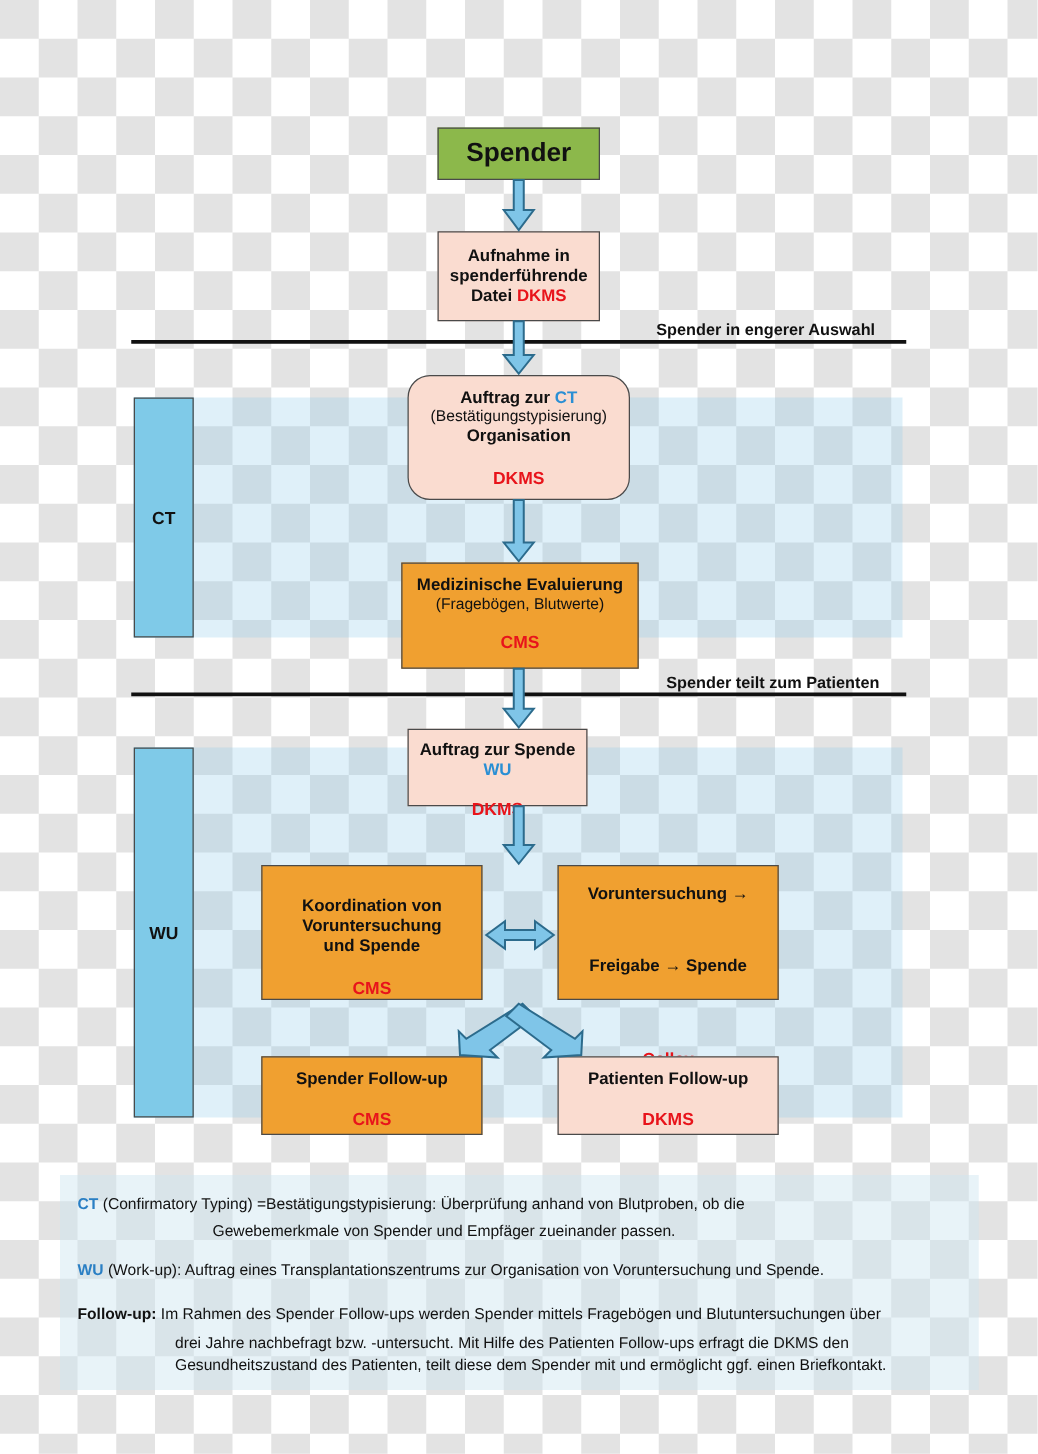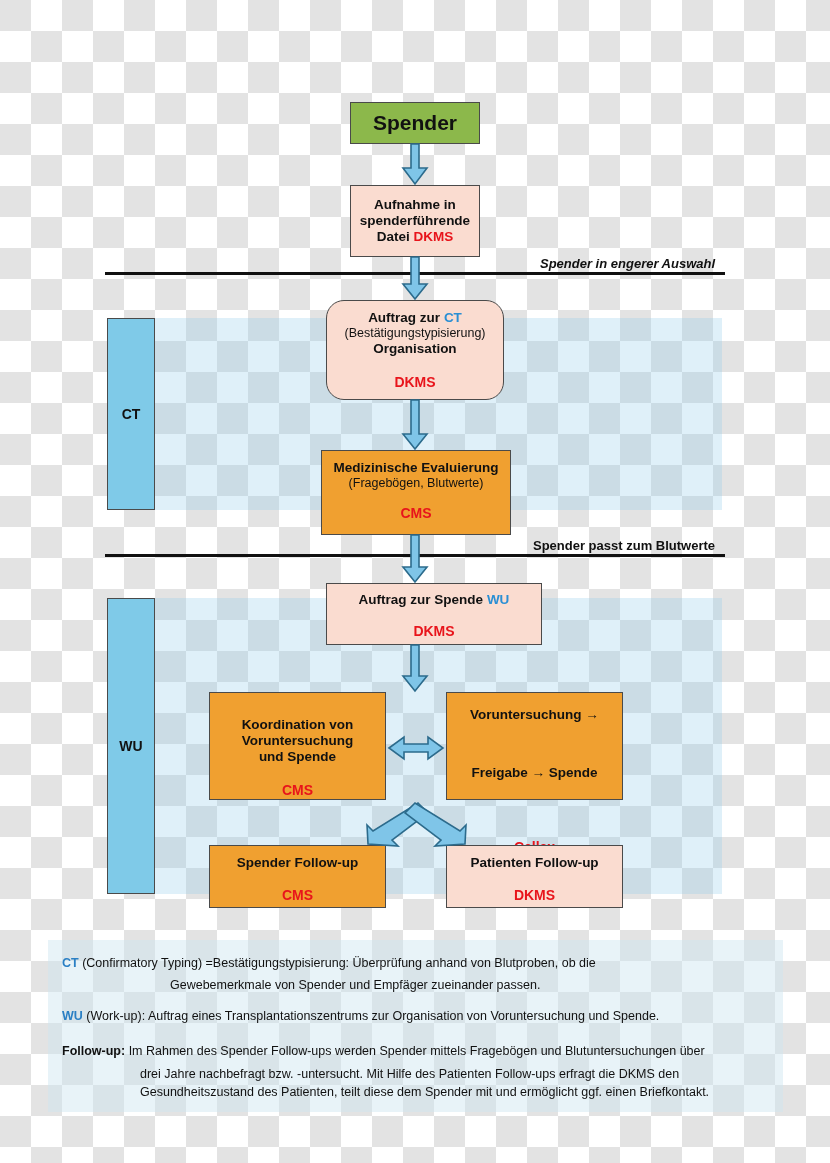--- a/index.html
+++ b/index.html
@@ -83,47 +83,47 @@
     <span class="ttl" style="font-size:21px;">Spender</span>
   </div>
 
   <div class="box pink" style="left:350px;top:185px;width:130px;height:72px;font-size:13.5px;">
     <span class="ttl">Aufnahme in</span>
     <span class="ttl">spenderführende</span>
     <span class="ttl"><span>Datei </span><span class="tag">DKMS</span></span>
   </div>
 
   <div class="rule" style="left:105px;top:272px;width:620px;"></div>
-  <div class="rule-label" style="left:540px;top:256px;font-style:italic;">Spender in engerer Auswahl</div>
+  <div class="rule-label" style="left:525px;top:256px;">Spender in engerer Auswahl</div>
 
   <div class="box cyan" style="left:107px;top:318px;width:48px;height:192px;">
     <span class="ttl" style="font-size:14px;">CT</span>
   </div>
 
   <div class="box pink" style="left:326px;top:300px;width:178px;height:100px;font-size:13.5px;justify-content:flex-start;padding-top:9px;border-radius:18px;">
     <span class="ttl"><span>Auftrag zur </span><span class="blue-ab">CT</span></span>
     <span class="sub" style="font-size:12.5px;">(Bestätigungstypisierung)</span>
     <span class="ttl">Organisation</span>
     <span class="tag" style="margin-top:17px;font-size:14px;">DKMS</span>
   </div>
 
   <div class="box orange" style="left:321px;top:450px;width:190px;height:85px;font-size:13.5px;justify-content:flex-start;padding-top:9px;">
     <span class="ttl">Medizinische Evaluierung</span>
     <span class="sub" style="font-size:12.5px;">(Fragebögen, Blutwerte)</span>
     <span class="tag" style="margin-top:14px;font-size:14px;">CMS</span>
   </div>
 
   <div class="rule" style="left:105px;top:554px;width:620px;"></div>
-  <div class="rule-label" style="left:533px;top:538px;">Spender passt zum Blutwerte</div>
+  <div class="rule-label" style="left:533px;top:538px;">Spender teilt zum Patienten</div>
 
   <div class="box cyan" style="left:107px;top:598px;width:48px;height:296px;">
     <span class="ttl" style="font-size:14px;">WU</span>
   </div>
 
-  <div class="box pink" style="left:326px;top:583px;width:216px;height:62px;font-size:13.5px;justify-content:flex-start;padding-top:8px;">
+  <div class="box pink" style="left:326px;top:583px;width:144px;height:62px;font-size:13.5px;justify-content:flex-start;padding-top:8px;">
     <span class="ttl"><span>Auftrag zur Spende </span><span class="blue-ab">WU</span></span>
     <span class="tag" style="margin-top:15px;font-size:14px;">DKMS</span>
   </div>
 
   <div class="box orange" style="left:209px;top:692px;width:177px;height:108px;font-size:13.5px;justify-content:flex-end;padding-top:23px;">
     <span class="ttl">Koordination von</span>
     <span class="ttl">Voruntersuchung</span>
     <span class="ttl">und Spende</span>
     <span class="tag" style="margin-top:18px;font-size:14px;">CMS</span>
   </div>

